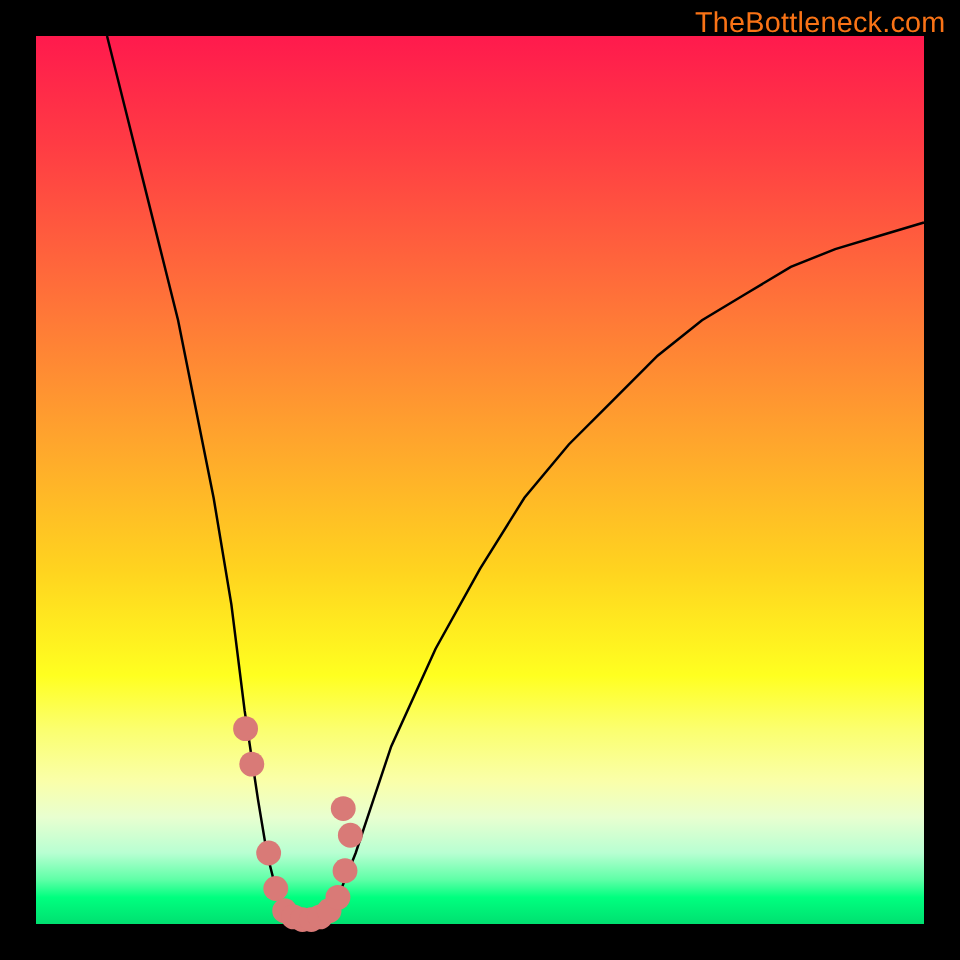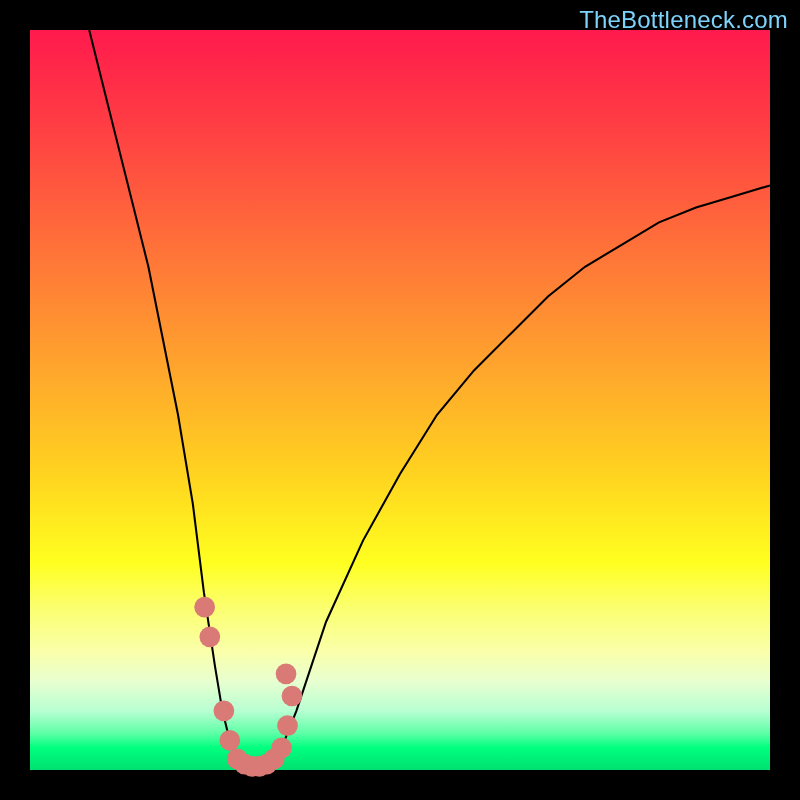--- a/index.html
+++ b/index.html
@@ -39,21 +39,21 @@
       #b8ffd2 92%,
       #5fffa7 95%,
       #00ff7f 97%,
       #00e070 100%
     );
   }
   .watermark {
     position: absolute;
     top: 6px;
     right: 12px;
-    color: #7dd3fc;
+    color: #f97316;
     font-size: 24px;
     letter-spacing: 0.2px;
     user-select: none;
   }
   svg.curve {
     position: absolute;
     left: 0;
     top: 0;
     width: 740px;
     height: 740px;

